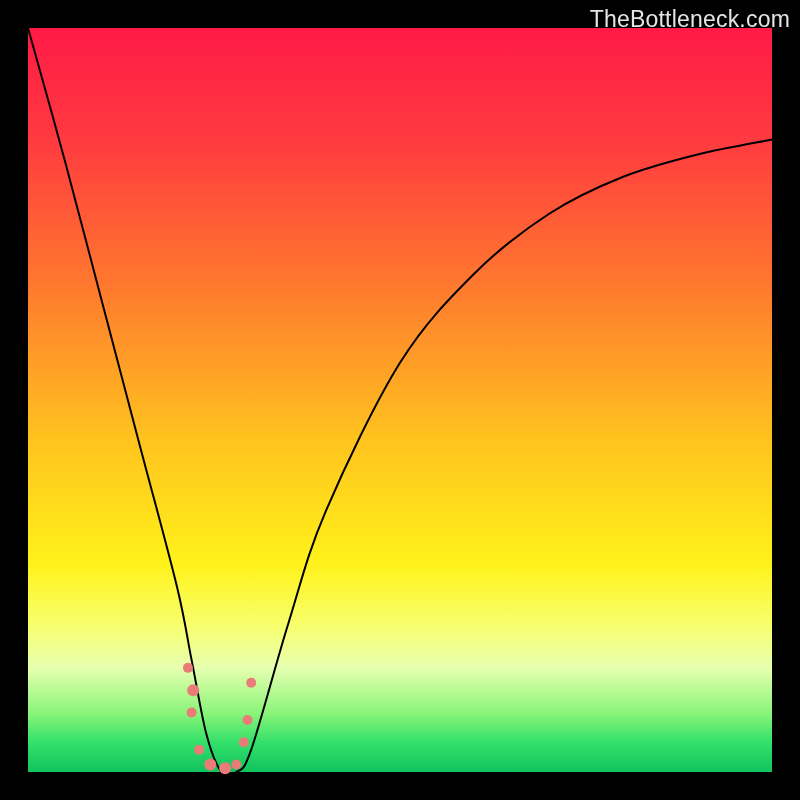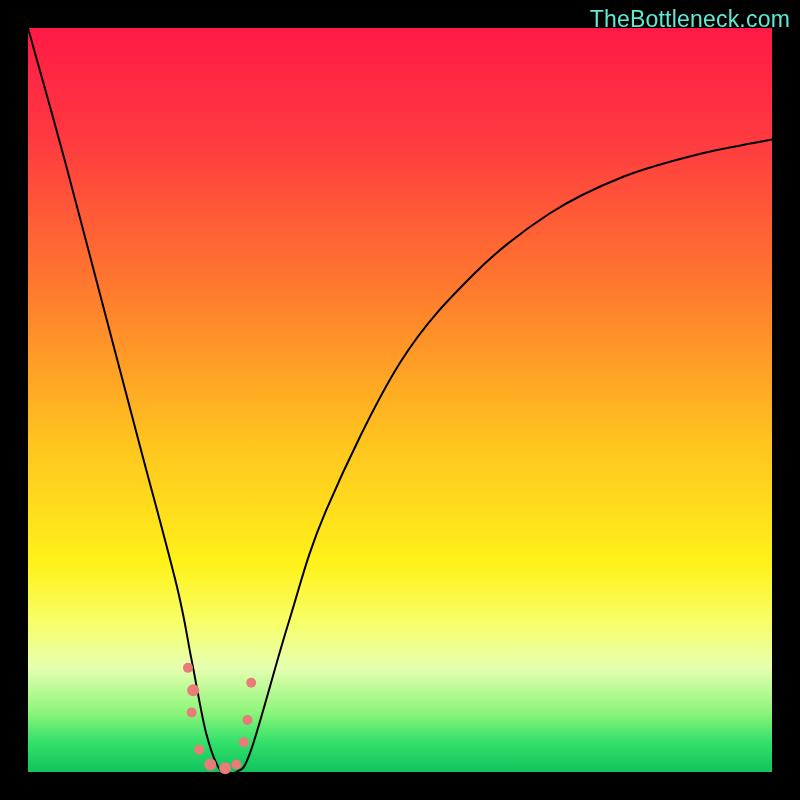--- a/index.html
+++ b/index.html
@@ -39,21 +39,21 @@
       #33e06a 96%,
       #11c35e 100%
     );
   }
   .watermark {
     position: absolute;
     top: 6px;
     right: 10px;
     font-size: 23px;
     letter-spacing: 0.2px;
-    color: #5eead4;
+    color: #e5e5e5;
     font-weight: 500;
   }
   svg.overlay {
     position: absolute;
     top: 28px;
     left: 28px;
     width: 744px;
     height: 744px;
     overflow: visible;
   }

